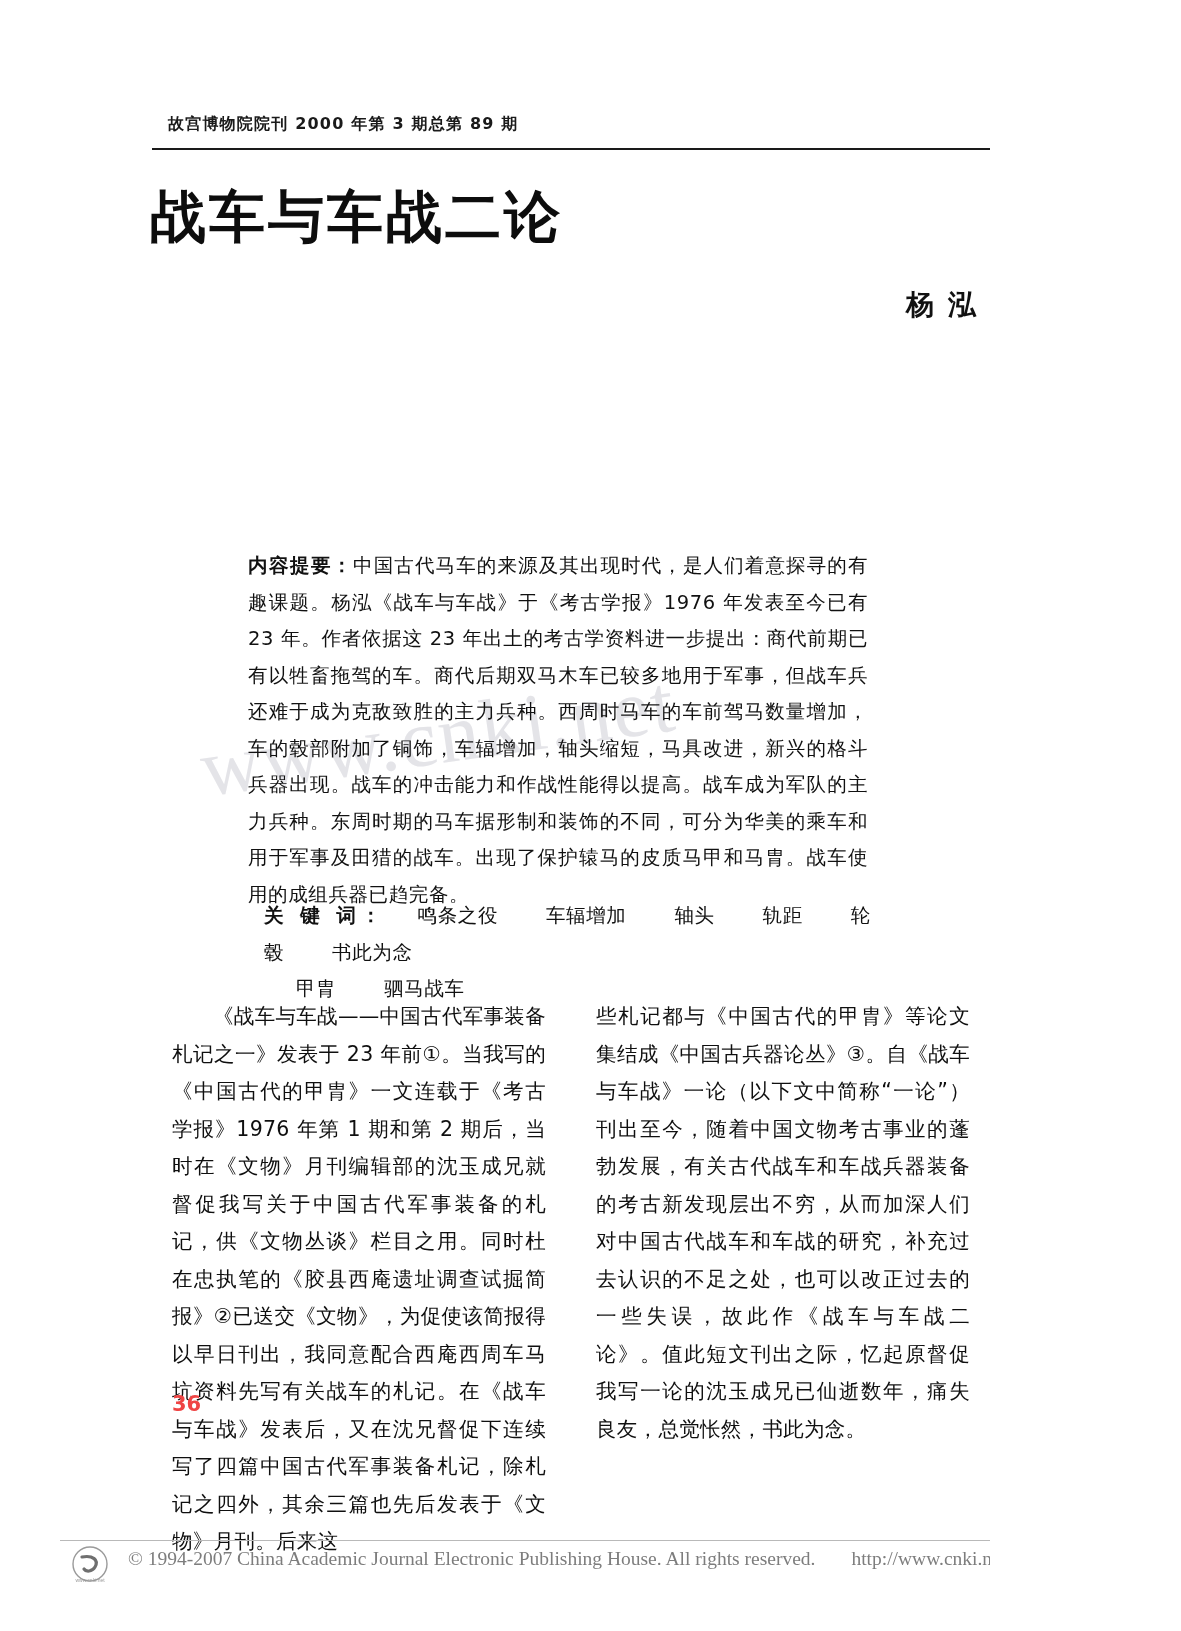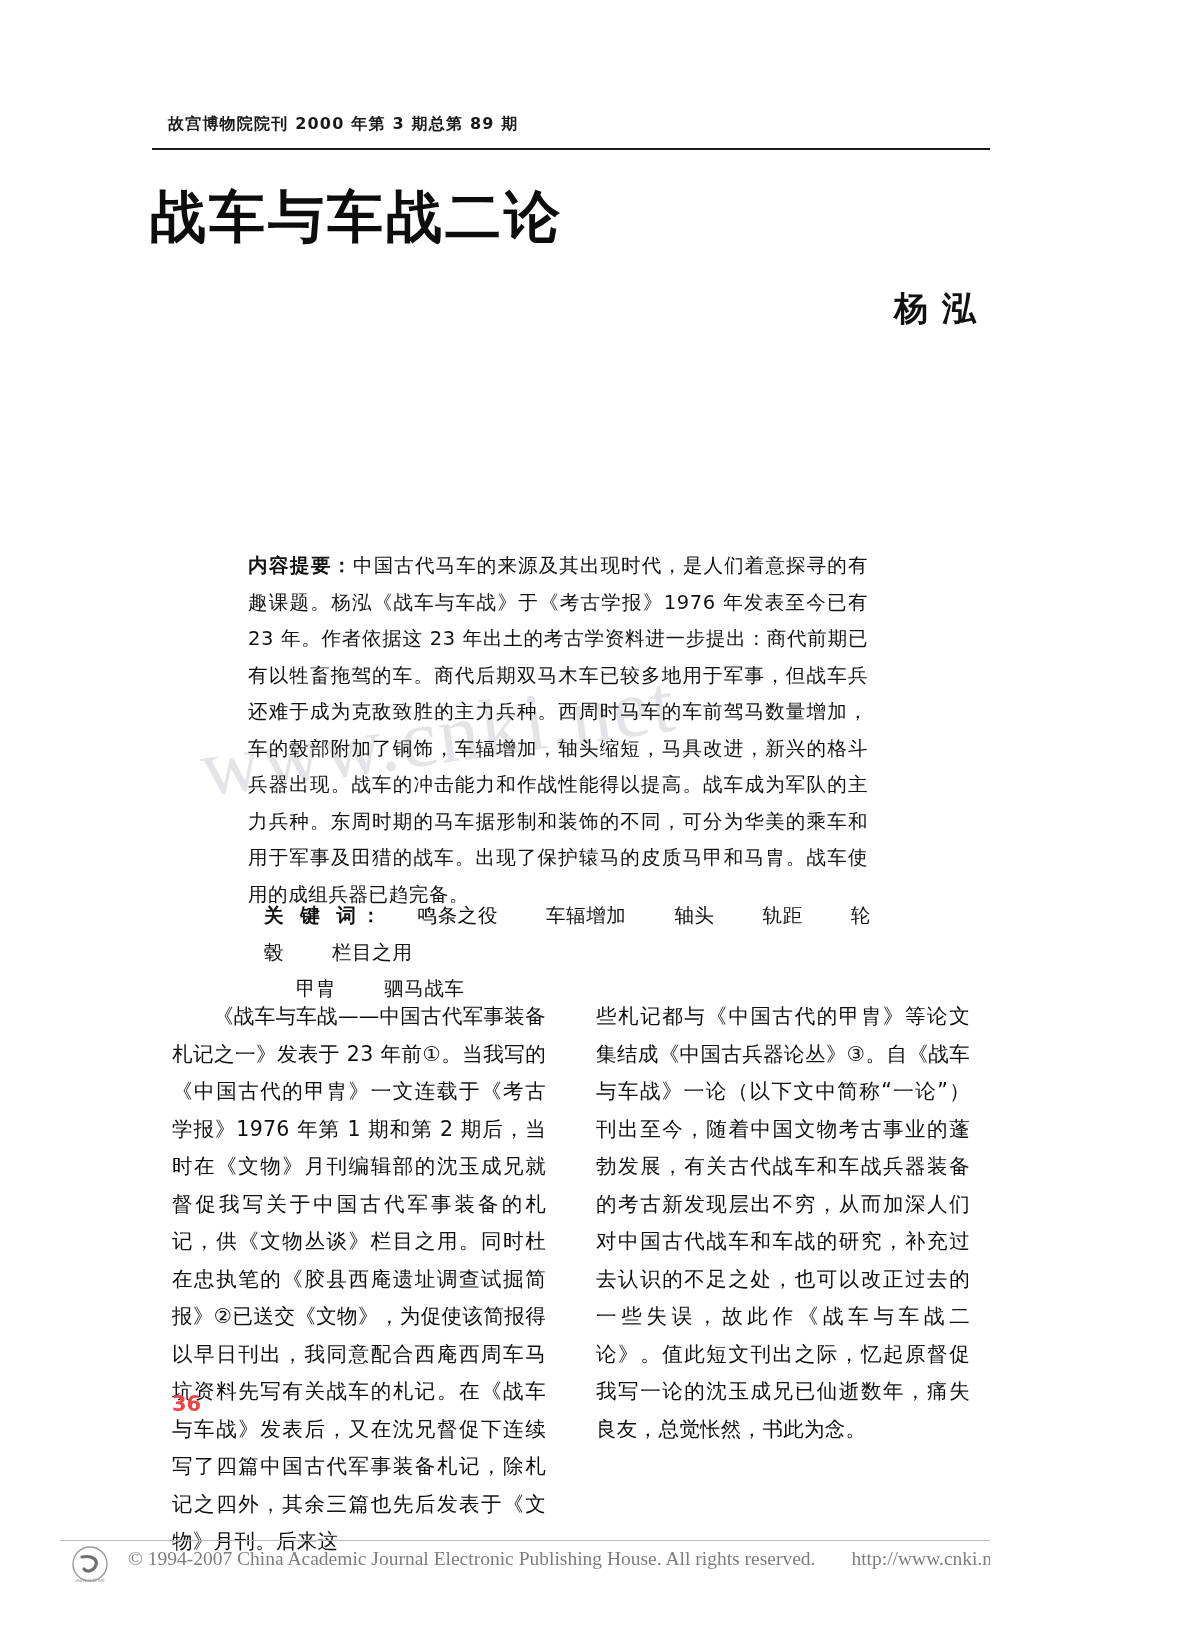--- a/index.html
+++ b/index.html
@@ -52,21 +52,21 @@
     white-space: nowrap;
   }
 
   
   .author {
     position: absolute;
     left: 700px;
     top: 286px;
     width: 290px;
     text-align: right;
-    font-size: 34px;
+    font-size: 28px;
     font-weight: 700;
     letter-spacing: 14px;
     color: #111111;
   }
 
   
   .abstract {
     position: absolute;
     left: 248px;
     top: 548px;
@@ -188,21 +188,21 @@
 
   <div class="author">杨泓</div>
 
   <div class="watermark">www.cnki.net</div>
 
   <div class="abstract">
     <span class="lead">内容提要：</span><span>中国古代马车的来源及其出现时代，是人们着意探寻的有趣课题。杨泓《战车与车战》于《考古学报》1976 年发表至今已有 23 年。作者依据这 23 年出土的考古学资料进一步提出：商代前期已有以牲畜拖驾的车。商代后期双马木车已较多地用于军事，但战车兵还难于成为克敌致胜的主力兵种。西周时马车的车前驾马数量增加，车的毂部附加了铜饰，车辐增加，轴头缩短，马具改进，新兴的格斗兵器出现。战车的冲击能力和作战性能得以提高。战车成为军队的主力兵种。东周时期的马车据形制和装饰的不同，可分为华美的乘车和用于军事及田猎的战车。出现了保护辕马的皮质马甲和马胄。战车使用的成组兵器已趋完备。</span>
   </div>
 
   <div class="keywords">
-    <span class="lead">关 键 词：</span><span class="kw">鸣条之役</span><span class="kw">车辐增加</span><span class="kw">轴头</span><span class="kw">轨距</span><span class="kw">轮毂</span><span class="kw">栏目之用</span><br><span class="kw">甲胄</span><span class="kw">驷马战车</span>
+    <span class="lead">关 键 词：</span><span class="kw">鸣条之役</span><span class="kw">车辐增加</span><span class="kw">轴头</span><span class="kw">轨距</span><span class="kw">轮毂</span><span class="kw">书此为念</span><br><span class="kw">甲胄</span><span class="kw">驷马战车</span>
   </div>
 
   <div class="col col-left">
     <p>《战车与车战——中国古代军事装备札记之一》发表于 23 年前①。当我写的《中国古代的甲胄》一文连载于《考古学报》1976 年第 1 期和第 2 期后，当时在《文物》月刊编辑部的沈玉成兄就督促我写关于中国古代军事装备的札记，供《文物丛谈》栏目之用。同时杜在忠执笔的《胶县西庵遗址调查试掘简报》②已送交《文物》，为促使该简报得以早日刊出，我同意配合西庵西周车马坑资料先写有关战车的札记。在《战车与车战》发表后，又在沈兄督促下连续写了四篇中国古代军事装备札记，除札记之四外，其余三篇也先后发表于《文物》月刊。后来这</p>
   </div>
 
   <div class="col col-right">
     <p class="noindent">些札记都与《中国古代的甲胄》等论文集结成《中国古兵器论丛》③。自《战车与车战》一论（以下文中简称“一论”）刊出至今，随着中国文物考古事业的蓬勃发展，有关古代战车和车战兵器装备的考古新发现层出不穷，从而加深人们对中国古代战车和车战的研究，补充过去认识的不足之处，也可以改正过去的一些失误，故此作《战车与车战二论》。值此短文刊出之际，忆起原督促我写一论的沈玉成兄已仙逝数年，痛失良友，总觉怅然，书此为念。</p>
   </div>
 

